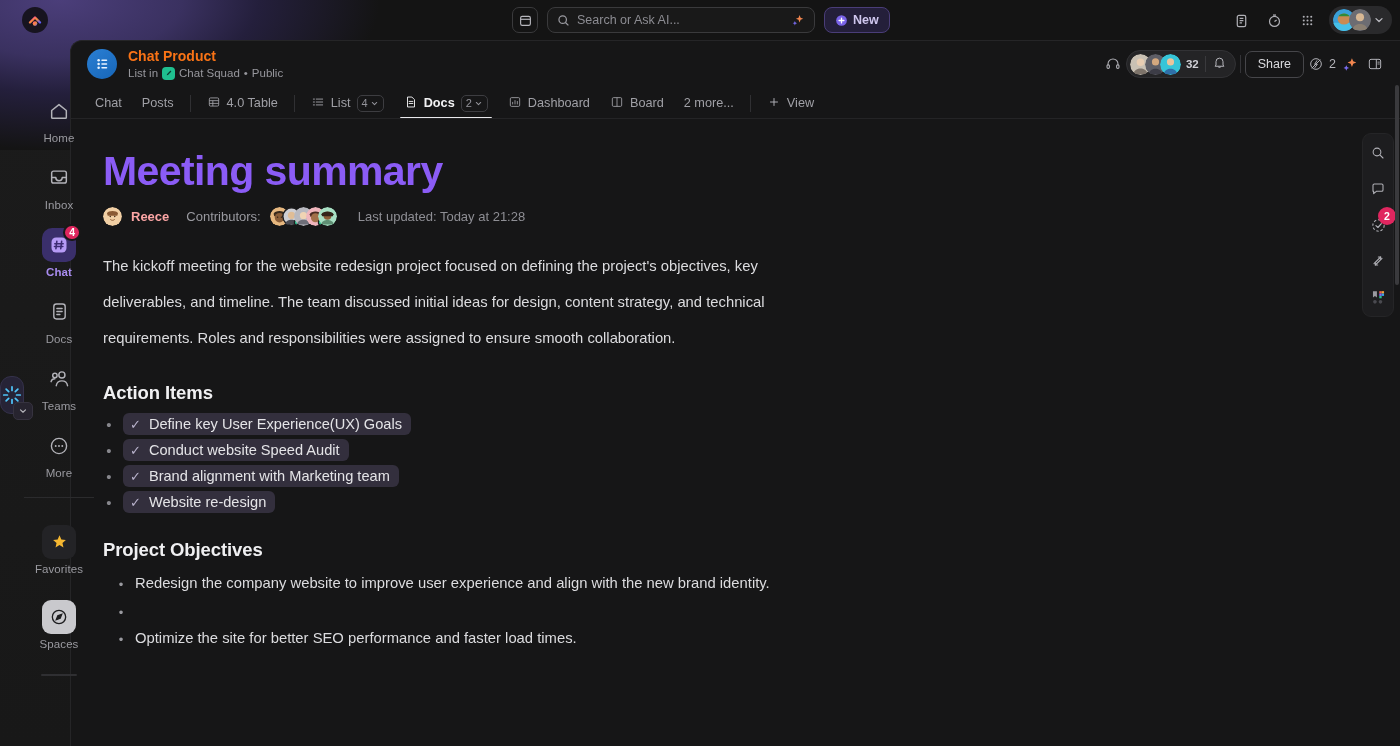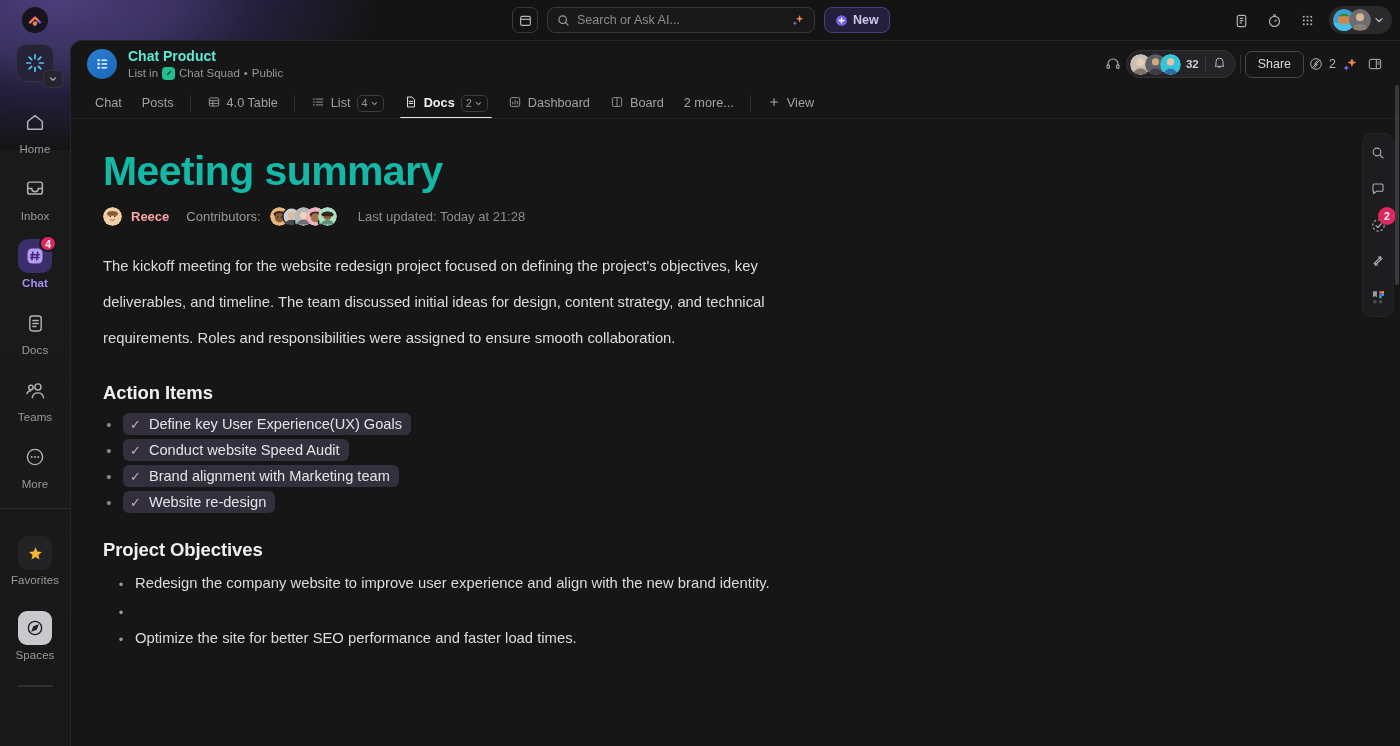--- a/index.html
+++ b/index.html
@@ -47,21 +47,21 @@
   .topright { position:absolute; right:8px; top:6px; display:flex; align-items:center; gap:3px; }
   .tr-ic { width:30px; height:28px; display:flex; align-items:center; justify-content:center; border-radius:6px; }
   .avatar-group-top {
     display:flex; align-items:center; background:#2a2a2c; border-radius:16px;
     padding:3px 7px 3px 4px; gap:0px; margin-left:4px;
   }
 
   
   .rail {
     position:absolute; left:0; top:0; width:70px; height:746px;
-    display:flex; flex-direction:column; align-items:center; z-index:3;
+    display:flex; flex-direction:row; align-items:center; z-index:3;
   }
   .rail-top-btn {
     margin-top:44px; width:38px; height:38px; border-radius:11px;
     background:#262336; display:flex; align-items:center; justify-content:center;
     position:relative; border:1px solid #34314a;
   }
   .rail-chevron {
     position:absolute; right:-10px; bottom:-7px; width:20px; height:18px; border-radius:5px;
     background:#27242f; display:flex; align-items:center; justify-content:center;
     border:1px solid #36333f;
@@ -91,21 +91,21 @@
     position:absolute; left:70px; top:40px; width:1330px; height:706px;
     background:#161617; border-top-left-radius:12px; border:1px solid #252527;
     border-right:none; border-bottom:none; overflow:hidden;
   }
   .doc-header { height:46px; display:flex; align-items:center; padding:0 14px 0 16px; position:relative; }
   .list-icon {
     width:30px; height:30px; border-radius:50%;
     background:linear-gradient(145deg,#2a7fd4,#1766b8);
     display:flex; align-items:center; justify-content:center; margin-right:11px;
   }
-  .dh-title { font-size:14px; font-weight:700; color:#5eead4; line-height:15px; }
+  .dh-title { font-size:14px; font-weight:700; color:#f97316; line-height:15px; }
   .dh-sub { font-size:11.5px; color:#97979d; display:flex; align-items:center; gap:4px; margin-top:3px; }
   .sq-green { width:13px;height:13px;border-radius:4px;background:#1fbf8f;display:inline-flex;align-items:center;justify-content:center; }
   .dh-right { position:absolute; right:12px; top:9px; display:flex; align-items:center; gap:0; }
   .avatar-pill {
     display:flex; align-items:center; background:#242426; border:1px solid #323235;
     border-radius:18px; height:28px; padding:0 8px 0 3px;
   }
   .pill-div { width:1px; height:16px; background:#3a3a3d; margin:0 6px; }
   .share-btn {
     height:27px; border:1px solid #46464a; border-radius:7px; padding:0 12px;
@@ -125,21 +125,21 @@
   }
   .cntbox {
     border:1px solid #3d3d41; border-radius:5px; height:17px; padding:0 4px;
     display:flex; align-items:center; gap:2px; font-size:11px; color:#93939a; font-weight:400;
   }
   .tab-div { width:1px; height:17px; background:#303033; margin:0 6px; }
   .tabrow-underline { position:absolute; left:0; right:0; bottom:0; height:1px; background:#242426; }
 
   
   .docbody { padding:28px 0 0 32px; position:relative; height:calc(706px - 78px); }
-  .doc-title { font-size:41px; font-weight:700; color:#14b8a6; letter-spacing:-0.6px; line-height:48px; }
+  .doc-title { font-size:41px; font-weight:700; color:#8b5cf6; letter-spacing:-0.6px; line-height:48px; }
   .byline { display:flex; align-items:center; gap:9px; margin-top:12px; font-size:13px; }
   .byline .author { font-weight:700; color:#fca5a5; }
   .byline .lab { color:#9a9aa0; }
   .byline .upd { color:#8e8e94; margin-left:12px; }
   .contrib-stack { display:flex; align-items:center; }
   .contrib-stack .av { margin-left:-7px; }
   .contrib-stack .av:first-child { margin-left:0; }
 
   .para { margin-top:22px; max-width:700px; font-size:14.8px; line-height:36px; color:#dcdcdf; }
   h2.sec { margin-top:26px; font-size:18.5px; font-weight:700; color:#f0f0f2; letter-spacing:-0.1px; }

